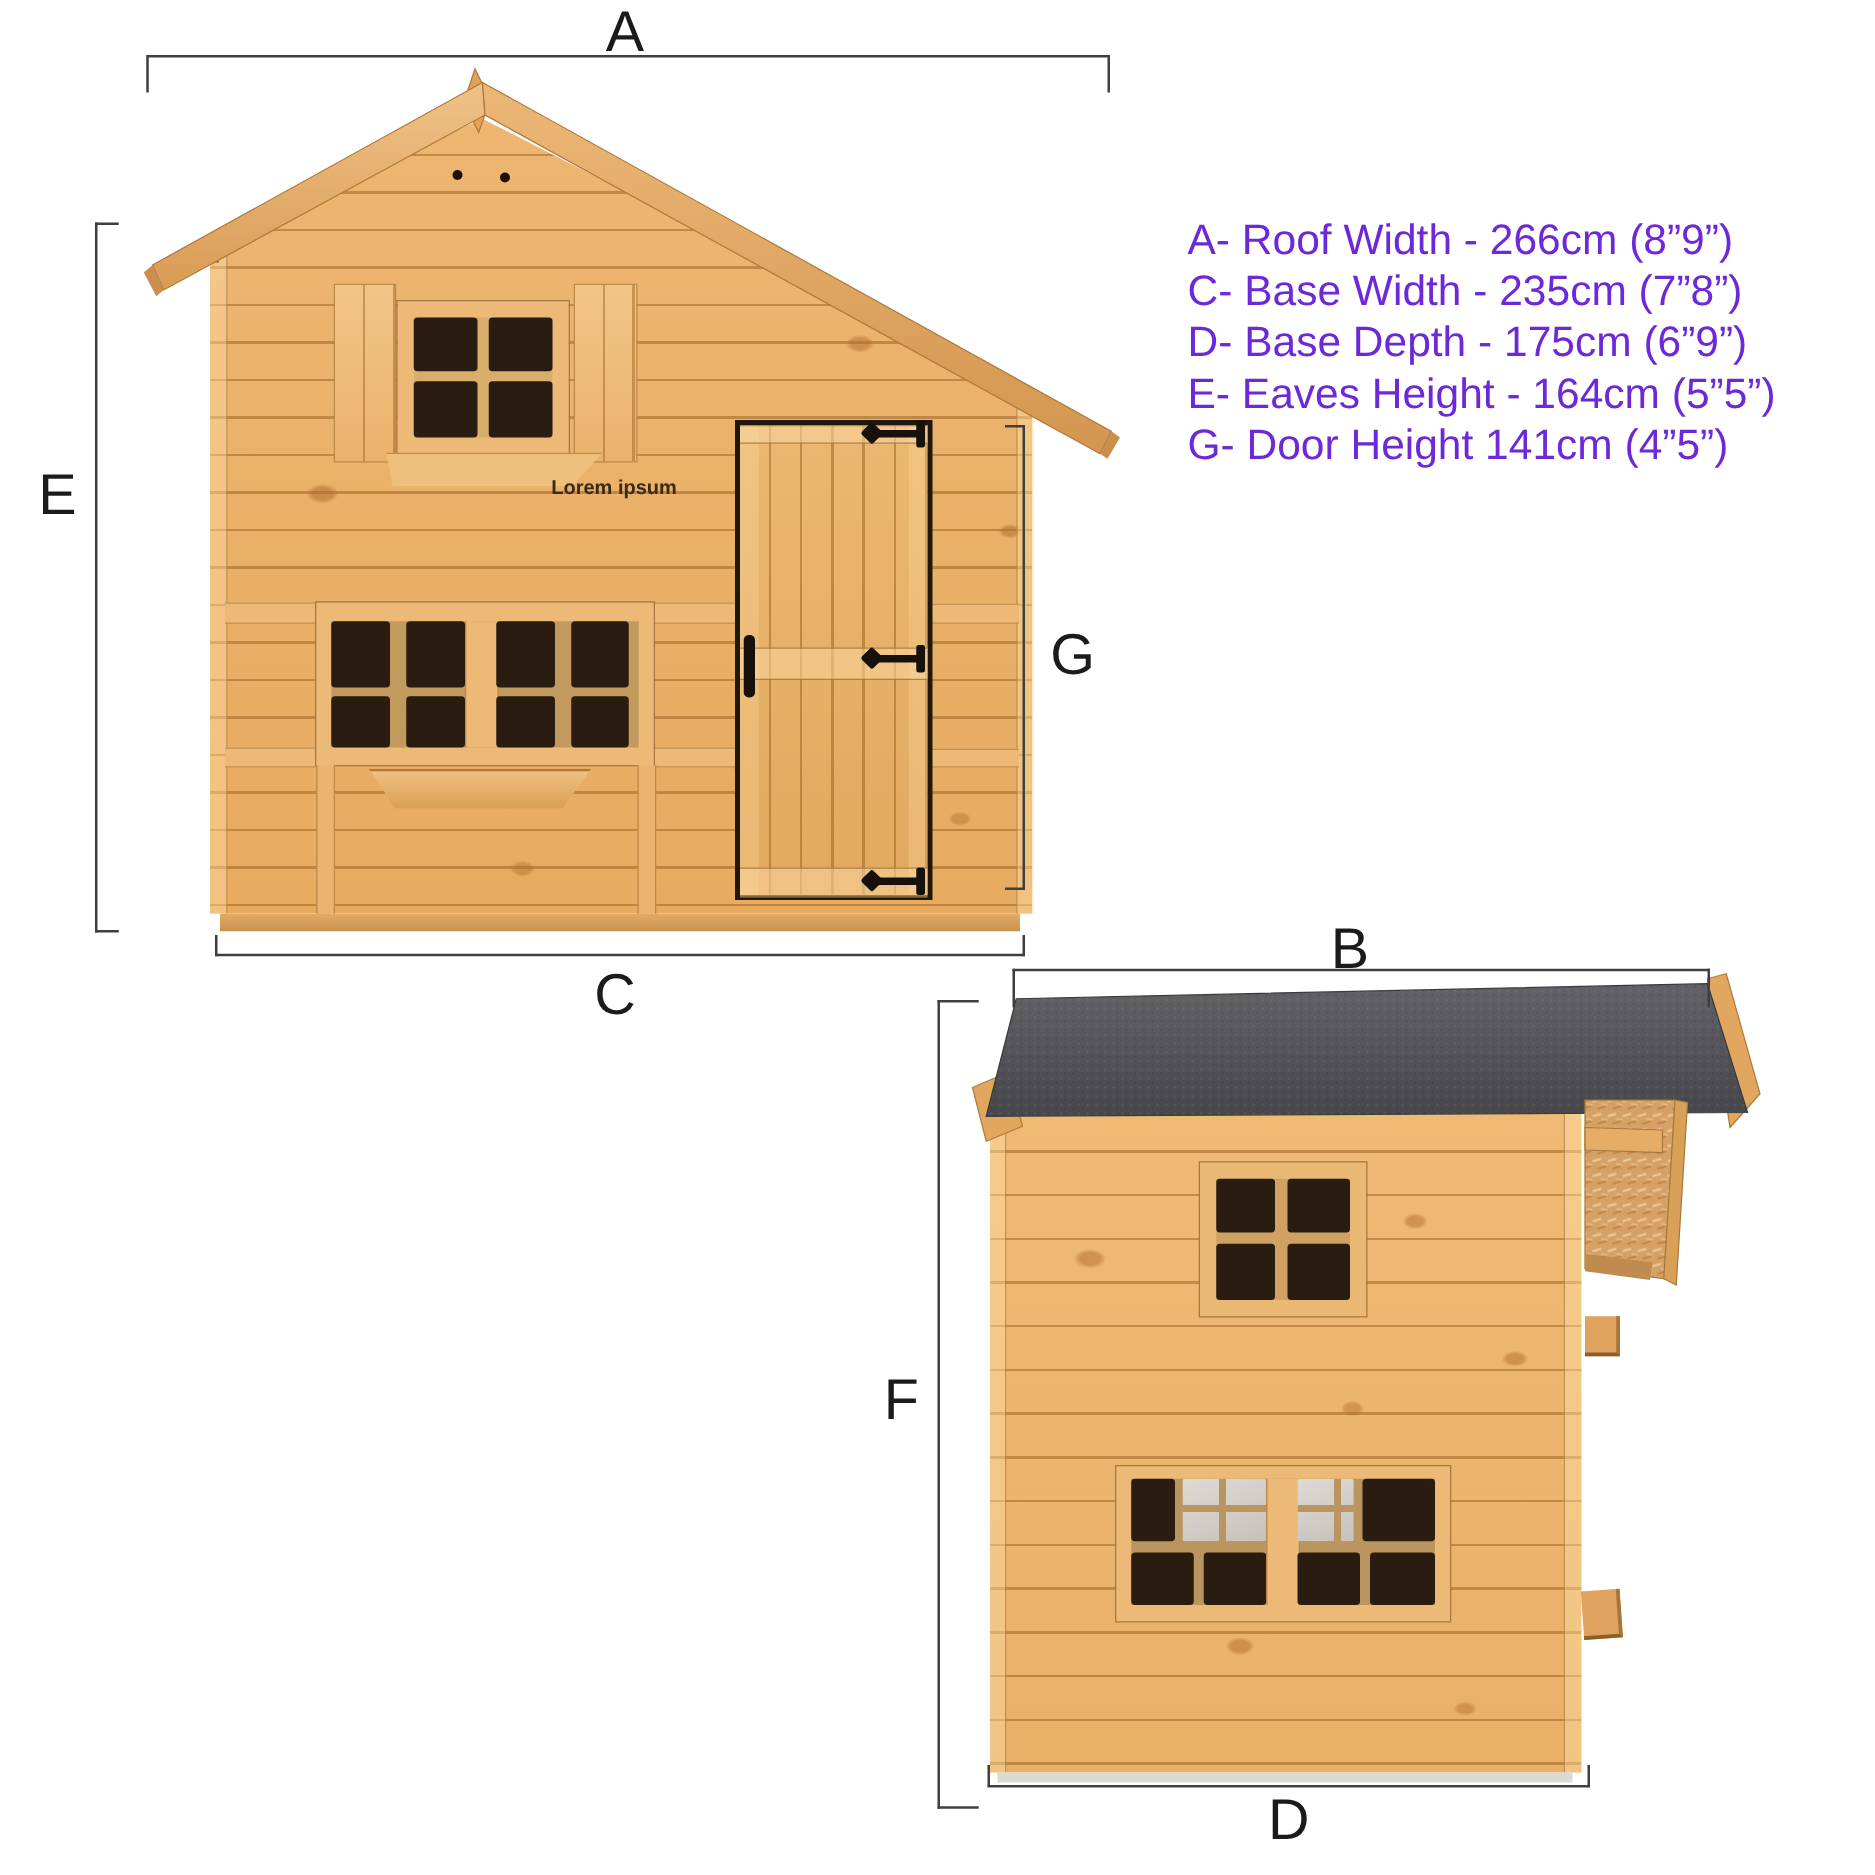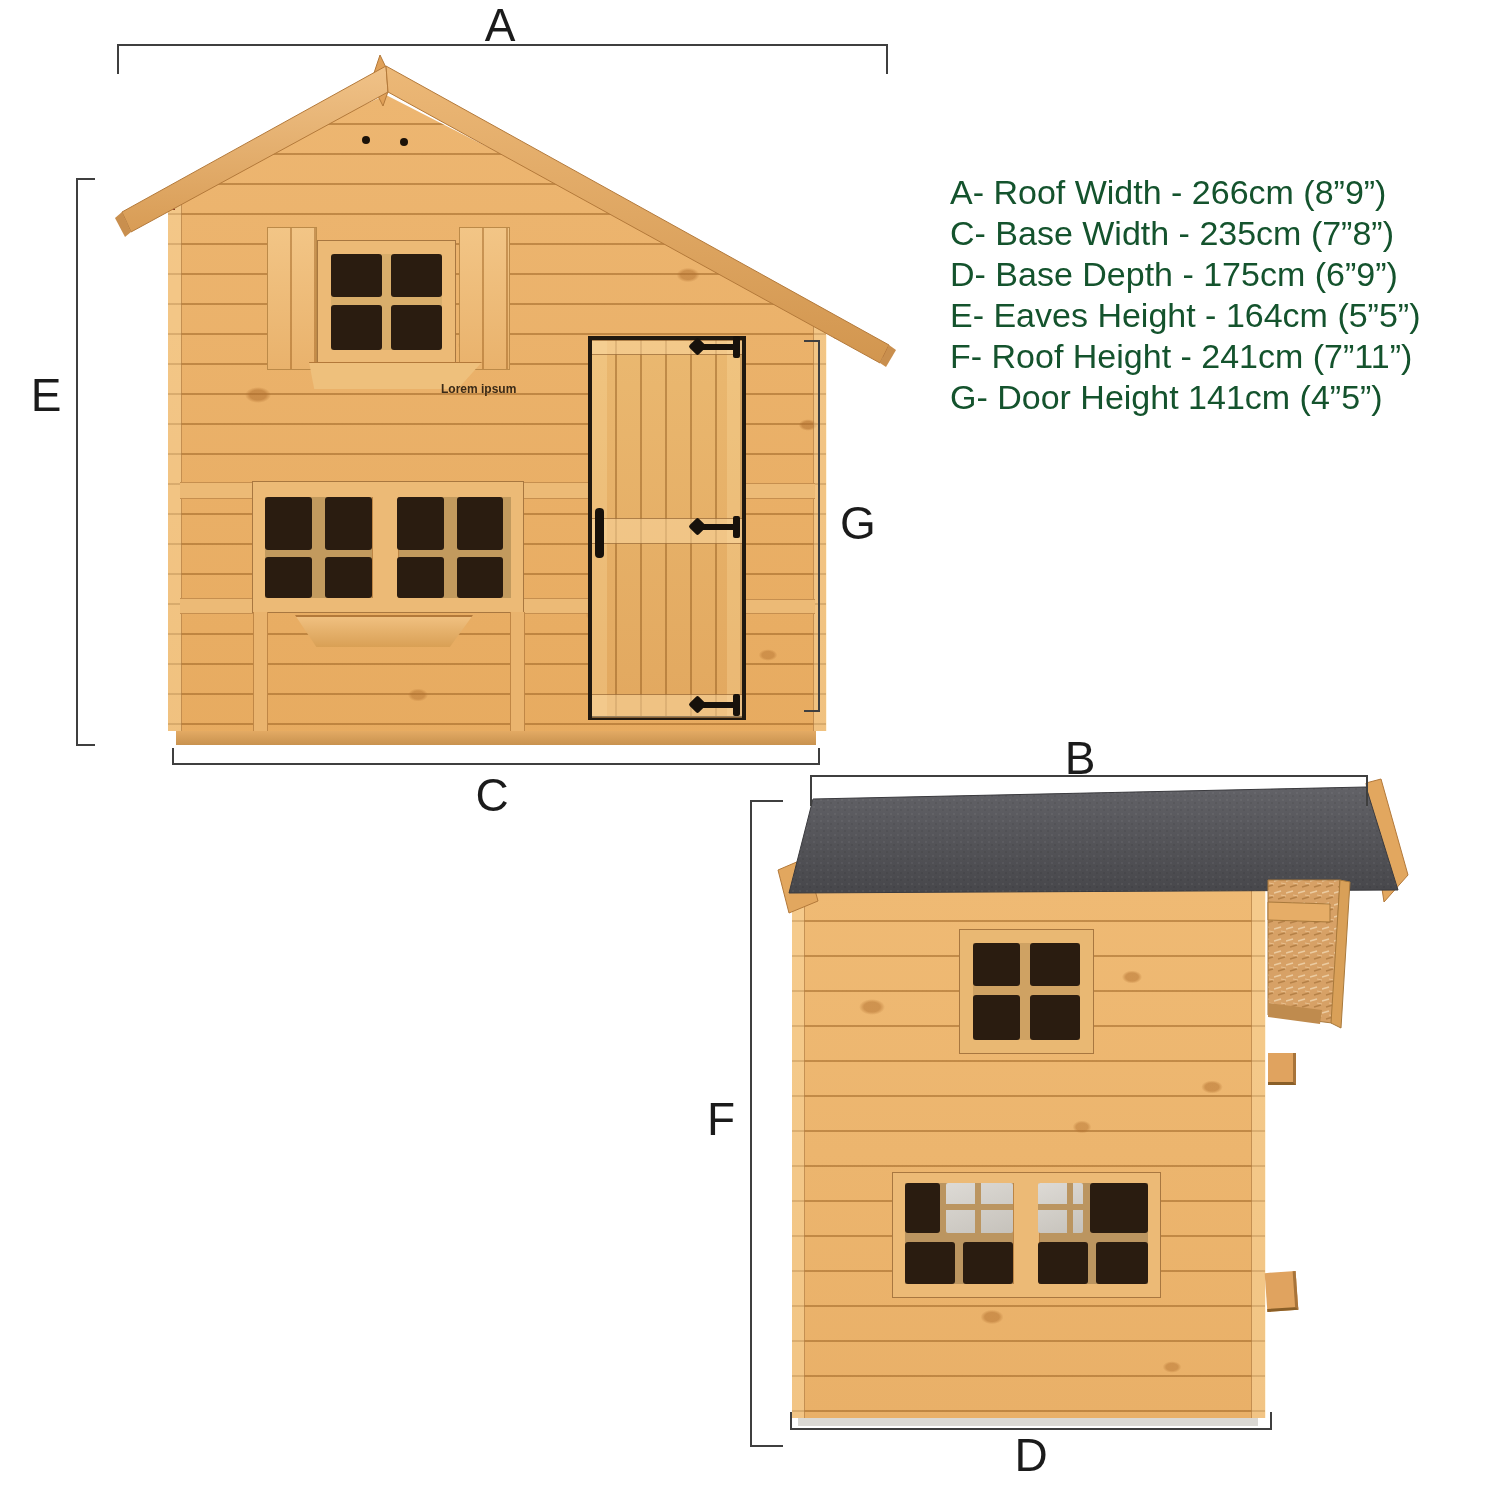--- a/index.html
+++ b/index.html
@@ -71,21 +71,21 @@
   .hinge{position:absolute;right:2px;width:52px;height:14px;}
   .hinge .bar{position:absolute;right:0;top:4px;width:40px;height:6px;background:#17110b;}
   .hinge .diamond{position:absolute;left:3px;top:0;width:13px;height:13px;background:#17110b;transform:rotate(45deg);border-radius:2px;}
   .hinge .plate{position:absolute;right:0;top:-4px;width:7px;height:22px;background:#17110b;border-radius:2px;}
   .handle{position:absolute;left:3px;top:168px;width:9px;height:50px;background:#17110b;border-radius:4px;}
 
   
   .bracket{position:absolute;background:#e0a35f;border-right:3px solid #a8743a;border-bottom:3px solid #8a5f28;}
 
   
-  .specs{position:absolute;left:950px;top:172px;width:540px;color:#14532d;font-size:34px;line-height:41px;white-space:nowrap;}
+  .specs{position:absolute;left:950px;top:172px;width:540px;color:#6d28d9;font-size:34px;line-height:41px;white-space:nowrap;}
 </style>
 </head>
 <body>
 
 <div id="canvas">
 
   <div class="view">
 
     <div class="wall-front"></div>
     <div class="corner-trim" style="left:168px;top:200px;width:13px;height:531px;border-right:1px solid rgba(150,90,30,.5);"></div>
@@ -98,21 +98,21 @@
     <div class="shutter" style="left:267px;top:227px;width:48px;height:141px;"></div>
     <div class="shutter" style="left:459px;top:227px;width:49px;height:141px;"></div>
     <div class="frame" style="left:318px;top:241px;width:137px;height:122px;"></div>
     <div class="glass" style="left:331px;top:254px;width:111px;height:96px;background:#d9ae6b;"></div>
     <div class="pane" style="left:331px;top:254px;width:51px;height:43px;"></div>
     <div class="pane" style="left:391px;top:254px;width:51px;height:43px;"></div>
     <div class="pane" style="left:331px;top:305px;width:51px;height:45px;"></div>
     <div class="pane" style="left:391px;top:305px;width:51px;height:45px;"></div>
     <div class="sill" style="left:309px;top:362px;width:173px;height:26px;"></div>
 
-    <div class="abs" style="left:441px;top:382px;font-size:12px;font-weight:bold;color:#3a2a18;">Lorem ipsum</div>
+    <div class="abs" style="left:441px;top:382px;font-size:16px;font-weight:bold;color:#3a2a18;">Lorem ipsum</div>
 
     <div class="band" style="left:180px;top:482px;width:74px;height:15px;"></div>
     <div class="band" style="left:522px;top:482px;width:66px;height:15px;"></div>
     <div class="band" style="left:745px;top:483px;width:70px;height:14px;"></div>
     <div class="band" style="left:180px;top:598px;width:74px;height:14px;"></div>
     <div class="band" style="left:522px;top:598px;width:66px;height:14px;"></div>
     <div class="band" style="left:745px;top:599px;width:70px;height:13px;"></div>
 
     <div class="frame" style="left:253px;top:482px;width:270px;height:130px;background:#ecba76;"></div>
     <div class="glass" style="left:265px;top:497px;width:246px;height:101px;background:#c29a5e;"></div>
@@ -265,17 +265,16 @@
     <div class="dim-line" style="left:790px;top:1412px;width:2px;height:17px;"></div>
     <div class="dim-line" style="left:1270px;top:1412px;width:2px;height:17px;"></div>
     <div class="dim-label" style="left:1006px;top:1432px;width:50px;">D</div>
   </div>
 
   <div class="specs">
     <div>A- Roof Width - 266cm (8”9”)</div>
     <div>C- Base Width - 235cm (7”8”)</div>
     <div>D- Base Depth - 175cm (6”9”)</div>
     <div>E- Eaves Height - 164cm (5”5”)</div>
-    <div>F- Roof Height - 241cm (7”11”)</div>
     <div>G- Door Height 141cm (4”5”)</div>
   </div>
 
 </div>
 
 </body></html>

